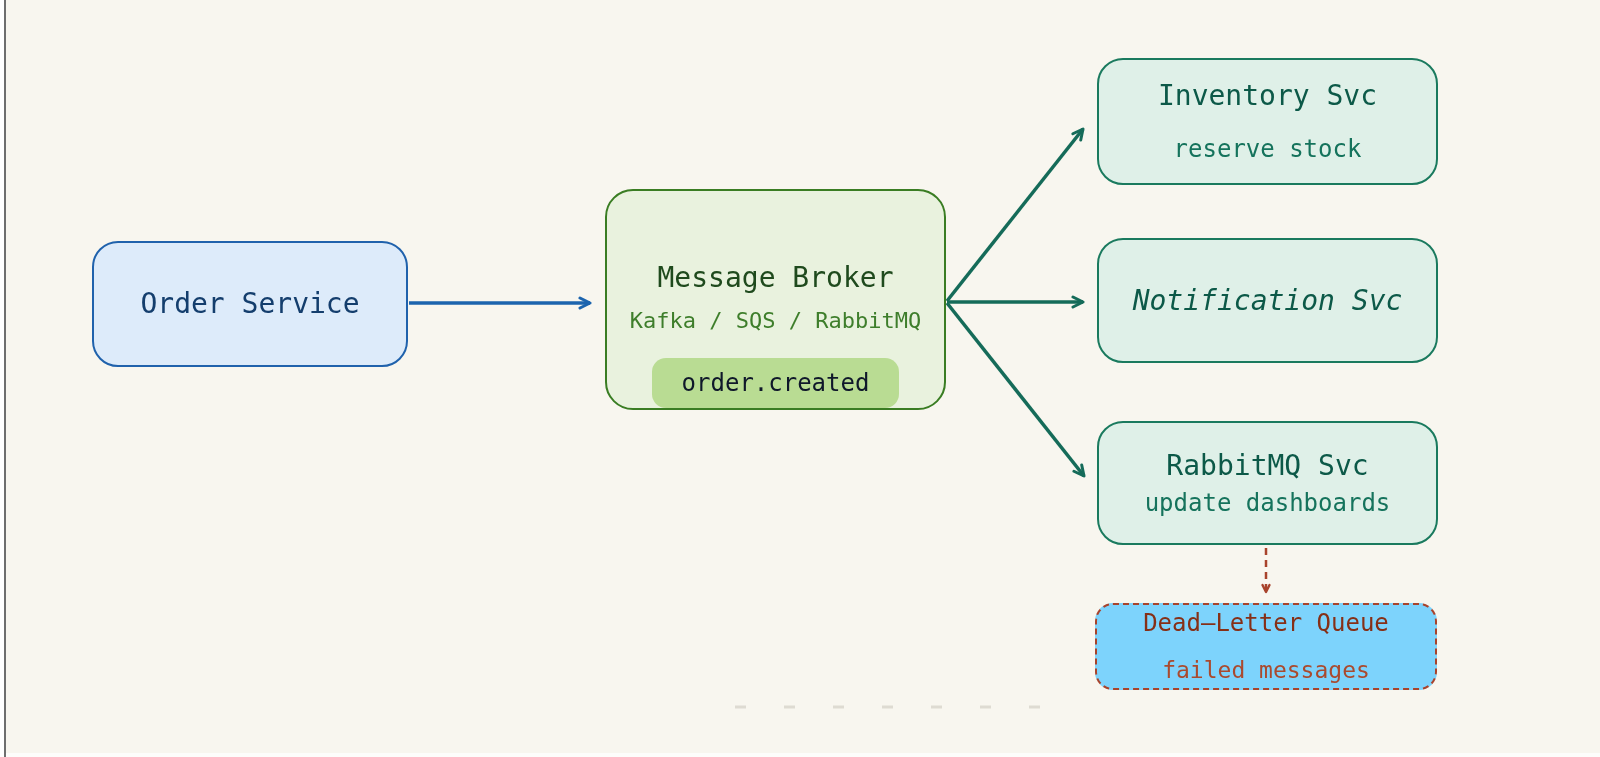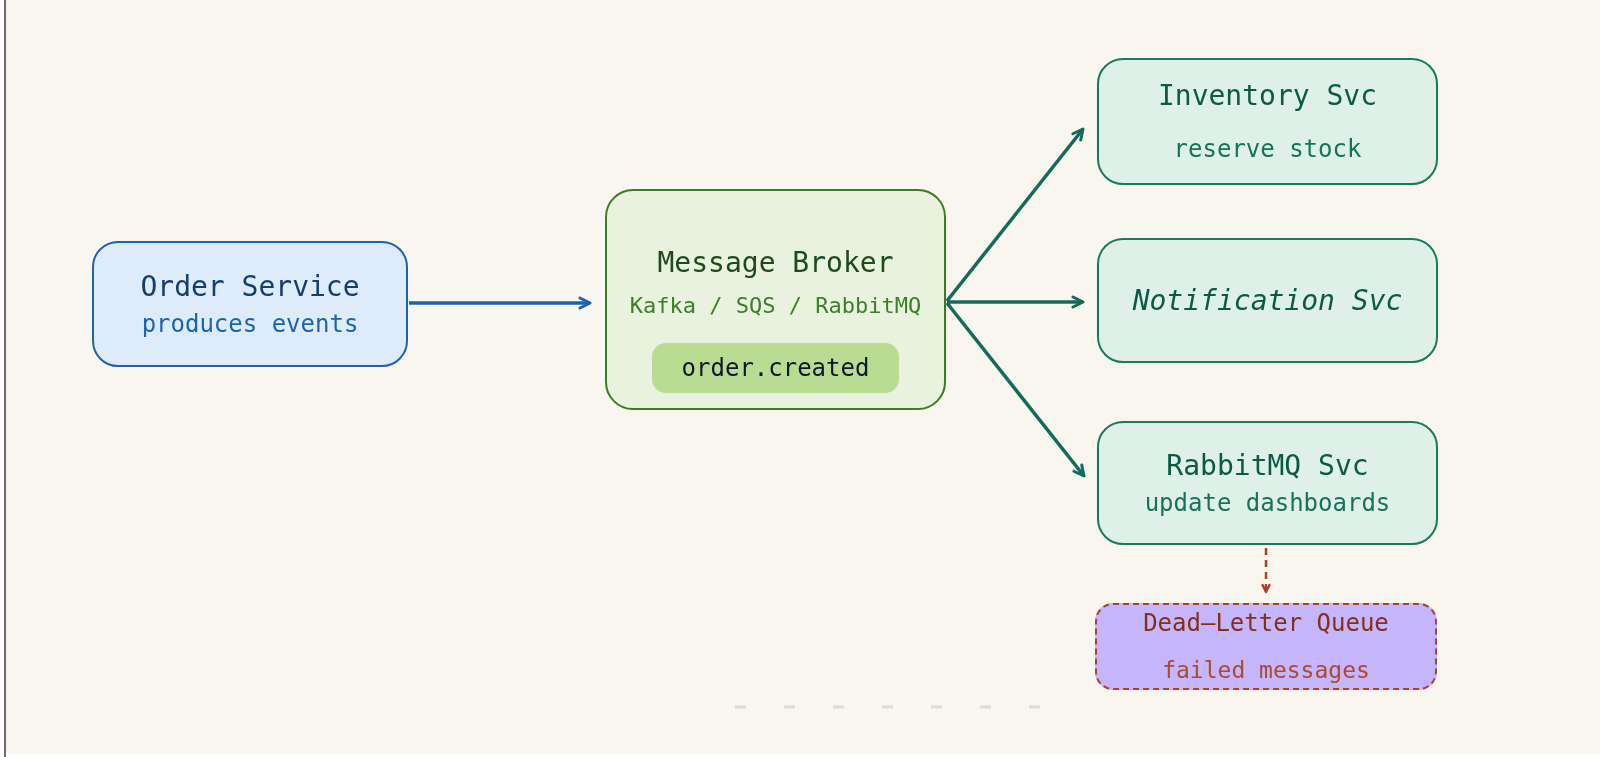--- a/index.html
+++ b/index.html
@@ -35,21 +35,21 @@
   .node-order {
     left: 92px; top: 241px; width: 316px; height: 126px;
     background: #ddebfa; border: 2.5px solid #2062ac; border-radius: 26px;
   }
   .node-order .title { color: #143e6d; font-size: 28px; line-height: 34px; }
   .node-order .subtitle { color: #1e63ae; font-size: 24px; line-height: 30px; margin-top: 5px; }
 
   .node-broker {
     left: 605px; top: 189px; width: 341px; height: 221px;
     background: #e9f2de; border: 2.5px solid #3a7d23; border-radius: 28px;
-    justify-content: center; padding-top: 40px;
+    justify-content: flex-end; padding-top: 40px;
   }
   .node-broker .title { color: #1f4a1d; font-size: 28px; line-height: 34px; }
   .node-broker .subtitle { color: #3e7e2b; font-size: 22px; line-height: 31px; margin-top: 10px; }
   .badge {
     margin-top: 22px;
     background: #b9dc93; color: #0f172a;
     font-size: 24px; line-height: 30px;
     padding: 10px 30px; border-radius: 14px;
     white-space: nowrap;
   }
@@ -59,21 +59,21 @@
     left: 1097px; width: 341px;
   }
   .node-teal .title { color: #0c5948; font-size: 28px; line-height: 34px; }
   .node-teal .subtitle { color: #15735c; font-size: 24px; line-height: 30px; margin-top: 5px; }
   .node-inventory    { top: 58px;  height: 127px; gap: 16px; }
   .node-notification { top: 238px; height: 125px; font-style: italic; }
   .node-analytics    { top: 421px; height: 124px; }
 
   .node-dlq {
     left: 1095px; top: 603px; width: 342px; height: 87px;
-    background: #c4b5fd; border: 2.5px dashed #a8432c; border-radius: 18px;
+    background: #7dd3fc; border: 2.5px dashed #a8432c; border-radius: 18px;
   }
   .node-dlq .title { color: #862f16; font-size: 24px; line-height: 29px; }
   .node-dlq .subtitle { color: #aa4a2e; font-size: 23px; line-height: 28px; margin-top: 18px; }
 
   .edges-layer {
     position: absolute; left: 0; top: 0; width: 1600px; height: 757px;
     pointer-events: none;
   }
 </style>
 </head>
@@ -99,21 +99,20 @@
   <path d="M409,303 L590,303" stroke="#1c64ae" stroke-width="3.5" fill="none" marker-end="url(#arrow-blue)"></path>
   <path d="M947,301 L1083,129" stroke="#156b59" stroke-width="3.5" fill="none" marker-end="url(#arrow-teal)"></path>
   <path d="M947,302 L1083,302" stroke="#156b59" stroke-width="3.5" fill="none" marker-end="url(#arrow-teal)"></path>
   <path d="M947,303 L1084,476" stroke="#156b59" stroke-width="3.5" fill="none" marker-end="url(#arrow-teal)"></path>
   <path d="M1266,548 L1266,592" stroke="#a8432c" stroke-width="2.5" fill="none" stroke-dasharray="7 5" marker-end="url(#arrow-red)"></path>
   <path d="M735,707 L1075,707" stroke="#dedbd2" stroke-width="3" fill="none" stroke-dasharray="11 38"></path>
 </svg>
 
 <div class="node node-order">
   <div class="title">Order Service</div>
-  <div class="subtitle">produces events</div>
 </div>
 
 <div class="node node-broker">
   <div class="title">Message Broker</div>
   <div class="subtitle">Kafka / SQS / RabbitMQ</div>
   <div class="badge">order.created</div>
 </div>
 
 <div class="node node-teal node-inventory">
   <div class="title">Inventory Svc</div>

